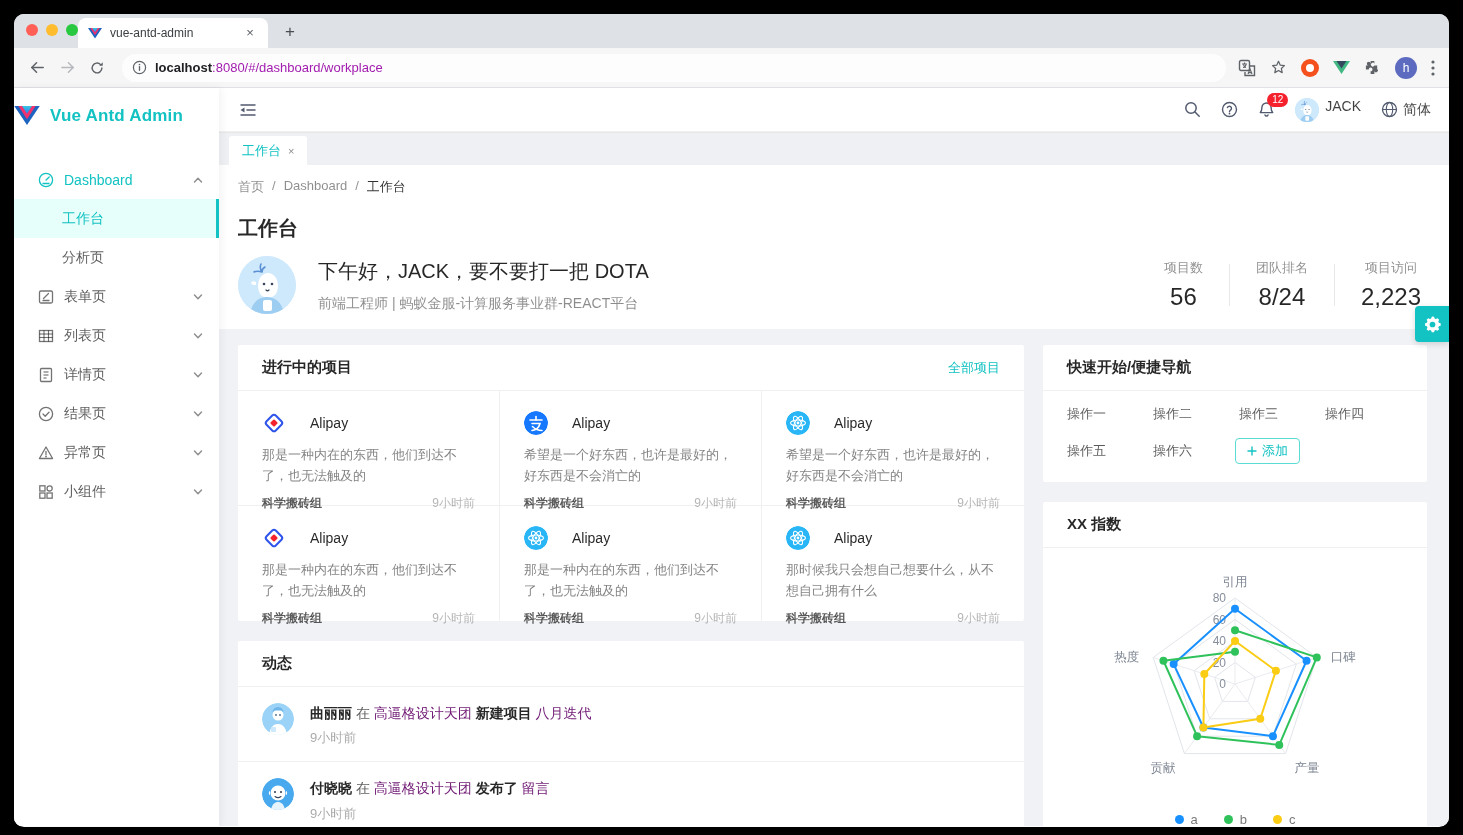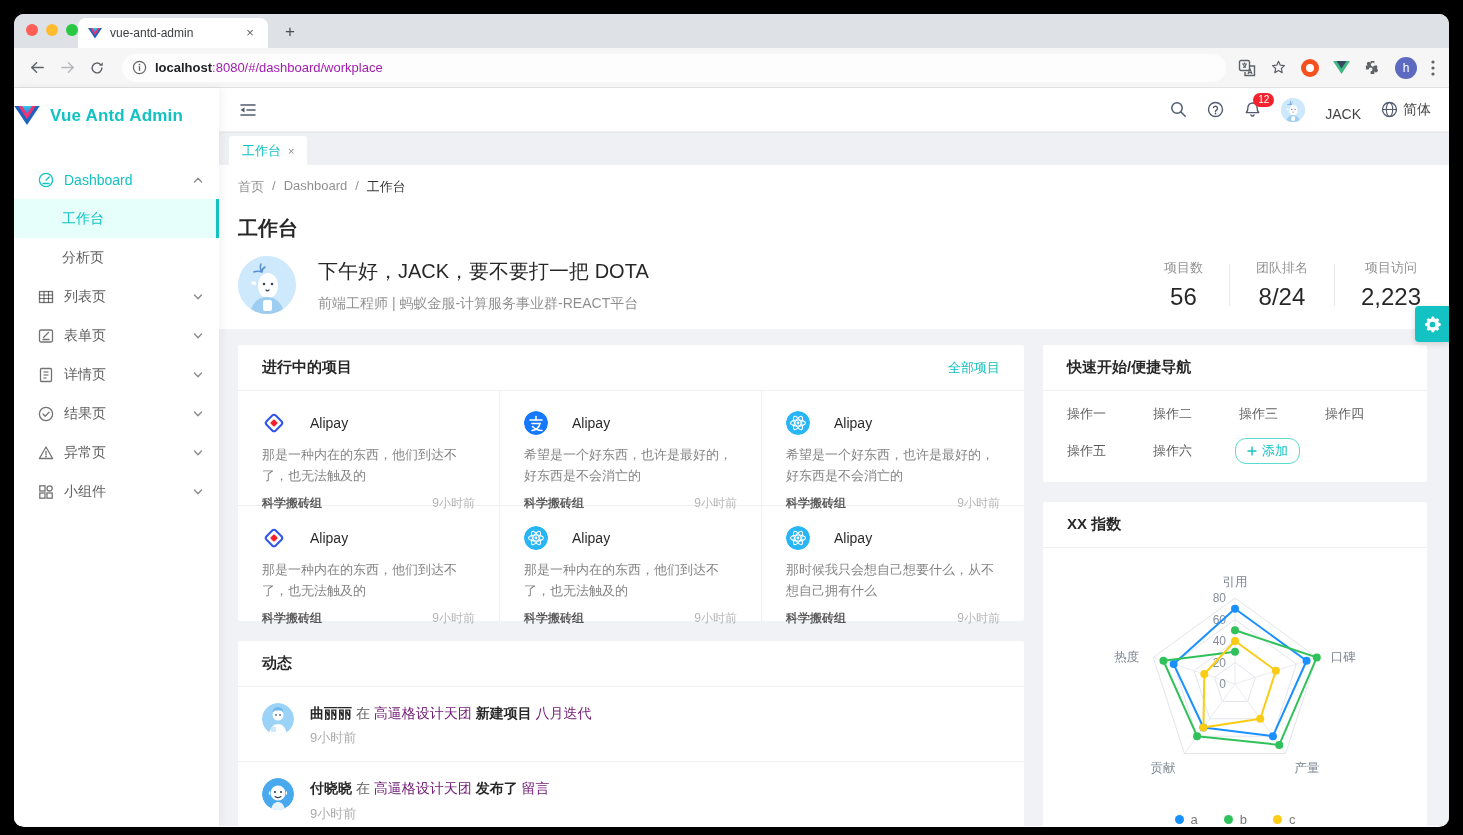--- a/index.html
+++ b/index.html
@@ -41,21 +41,21 @@
   .mi.active { background:#e6fffb; color:#13c2c2; }
   .mi.active::after { content:""; position:absolute; right:0; top:0; bottom:0; width:3px; background:#13c2c2; }
 
   .main { flex:1; display:flex; flex-direction:column; min-width:0; position:relative; }
   .appheader { height:44px; background:#fff; display:flex; align-items:center; padding:0 18px 0 20px; border-bottom:1px solid #f0f0f0; }
   .fold { color:#515a6e; width:18px; height:18px; cursor:pointer; }
   .hd-right { margin-left:auto; display:flex; align-items:center; gap:20px; }
   .hicon { width:17px; height:17px; color:#515a6e; cursor:pointer; }
   .bell-wrap { position:relative; }
   .badge { position:absolute; top:-8px; left:9px; background:#f5222d; color:#fff; font-size:10px; line-height:14px; padding:0 5px; border-radius:8px; }
-  .userbox { display:flex; align-items:flex-end; gap:20px; cursor:pointer; }
+  .userbox { display:flex; align-items:flex-start; gap:6px; cursor:pointer; }
   .mini-av { width:24px; height:24px; border-radius:50%; background:#bfe3fb; overflow:hidden; }
   .username { font-size:14px; color:rgba(0,0,0,.75); }
   .langbox { display:flex; align-items:center; gap:5px; font-size:14px; color:rgba(0,0,0,.75); cursor:pointer; }
 
   .pagetabs { height:33px; background:#eef0f3; border-top:1px solid #e8e8e8; display:flex; align-items:flex-end; padding-left:10px; }
   .ptab { height:29px; background:#fff; border-radius:3px 3px 0 0; display:flex; align-items:center; gap:7px; padding:0 13px; font-size:13px; color:#13c2c2; cursor:pointer; }
   .ptab-close { color:#8c8c8c; font-size:11px; }
 
   .pagehead { background:#fff; padding:13px 22px 15px 19px; }
   .crumb { font-size:13px; color:rgba(0,0,0,.45); display:flex; gap:8px; margin-bottom:19px;text-align:center; }
@@ -94,21 +94,21 @@
 
   .act-item { padding:16px 24px 14px; border-bottom:1px solid #f0f0f0; display:flex; gap:16px; }
   .act-av { width:32px; height:32px; border-radius:50%; flex-shrink:0; overflow:hidden; }
   .act-line { font-size:14px; color:rgba(0,0,0,.65); line-height:1.45; }
   .act-line .b { color:rgba(0,0,0,.85); font-weight:700; }
   .act-line .lk { color:#701a75; cursor:pointer; }
   .act-time { margin-top:6px; font-size:13px; color:rgba(0,0,0,.35); }
 
   .qgrid { padding:14px 20px 18px; display:grid; grid-template-columns:1fr 1fr 1fr 1fr; row-gap:15px; align-items:center; }
   .qlink { font-size:13px; color:rgba(0,0,0,.65); padding-left:4px; cursor:pointer; }
-  .qadd { justify-self:start; display:flex; align-items:center; gap:5px; border:1px solid #5cdbd3; color:#13c2c2; border-radius:11px; font-size:13px; padding:3px 11px; cursor:pointer; }
+  .qadd { justify-self:start; display:flex; align-items:center; gap:5px; border:1px solid #5cdbd3; color:#13c2c2; border-radius:4px; font-size:13px; padding:3px 11px; cursor:pointer; }
 
   .radar-body { padding:8px 0 14px; }
   .legend { display:flex; justify-content:center; gap:26px; margin-top:4px; }
   .legend-item { display:flex; align-items:center; gap:7px; font-size:13px; color:rgba(0,0,0,.55); cursor:pointer; }
   .ldot { width:9px; height:9px; border-radius:50%; }
 
   .gearbtn { position:absolute; right:0; top:218px; width:34px; height:36px; background:#13c2c2; border-radius:4px 0 0 4px; display:flex; align-items:center; justify-content:center; cursor:pointer; z-index:20; box-shadow:0 2px 6px rgba(0,0,0,.15); }
   svg { display:block; }
 </style>
 </head>
@@ -386,32 +386,32 @@
             </svg>
         </div>
         <div class="mi sub active">
           <span>工作台</span>
         </div>
         <div class="mi sub">
           <span>分析页</span>
         </div>
         <div class="mi">
           <svg class="micon">
-              <use href="#s-table"></use>
-            </svg>
-          <span>列表页</span>
+              <use href="#s-form"></use>
+            </svg>
+          <span>表单页</span>
           <svg class="chev">
               <use href="#s-chev-down"></use>
             </svg>
         </div>
         <div class="mi">
           <svg class="micon">
-              <use href="#s-form"></use>
-            </svg>
-          <span>表单页</span>
+              <use href="#s-table"></use>
+            </svg>
+          <span>列表页</span>
           <svg class="chev">
               <use href="#s-chev-down"></use>
             </svg>
         </div>
         <div class="mi">
           <svg class="micon">
               <use href="#s-profile"></use>
             </svg>
           <span>详情页</span>
           <svg class="chev">

